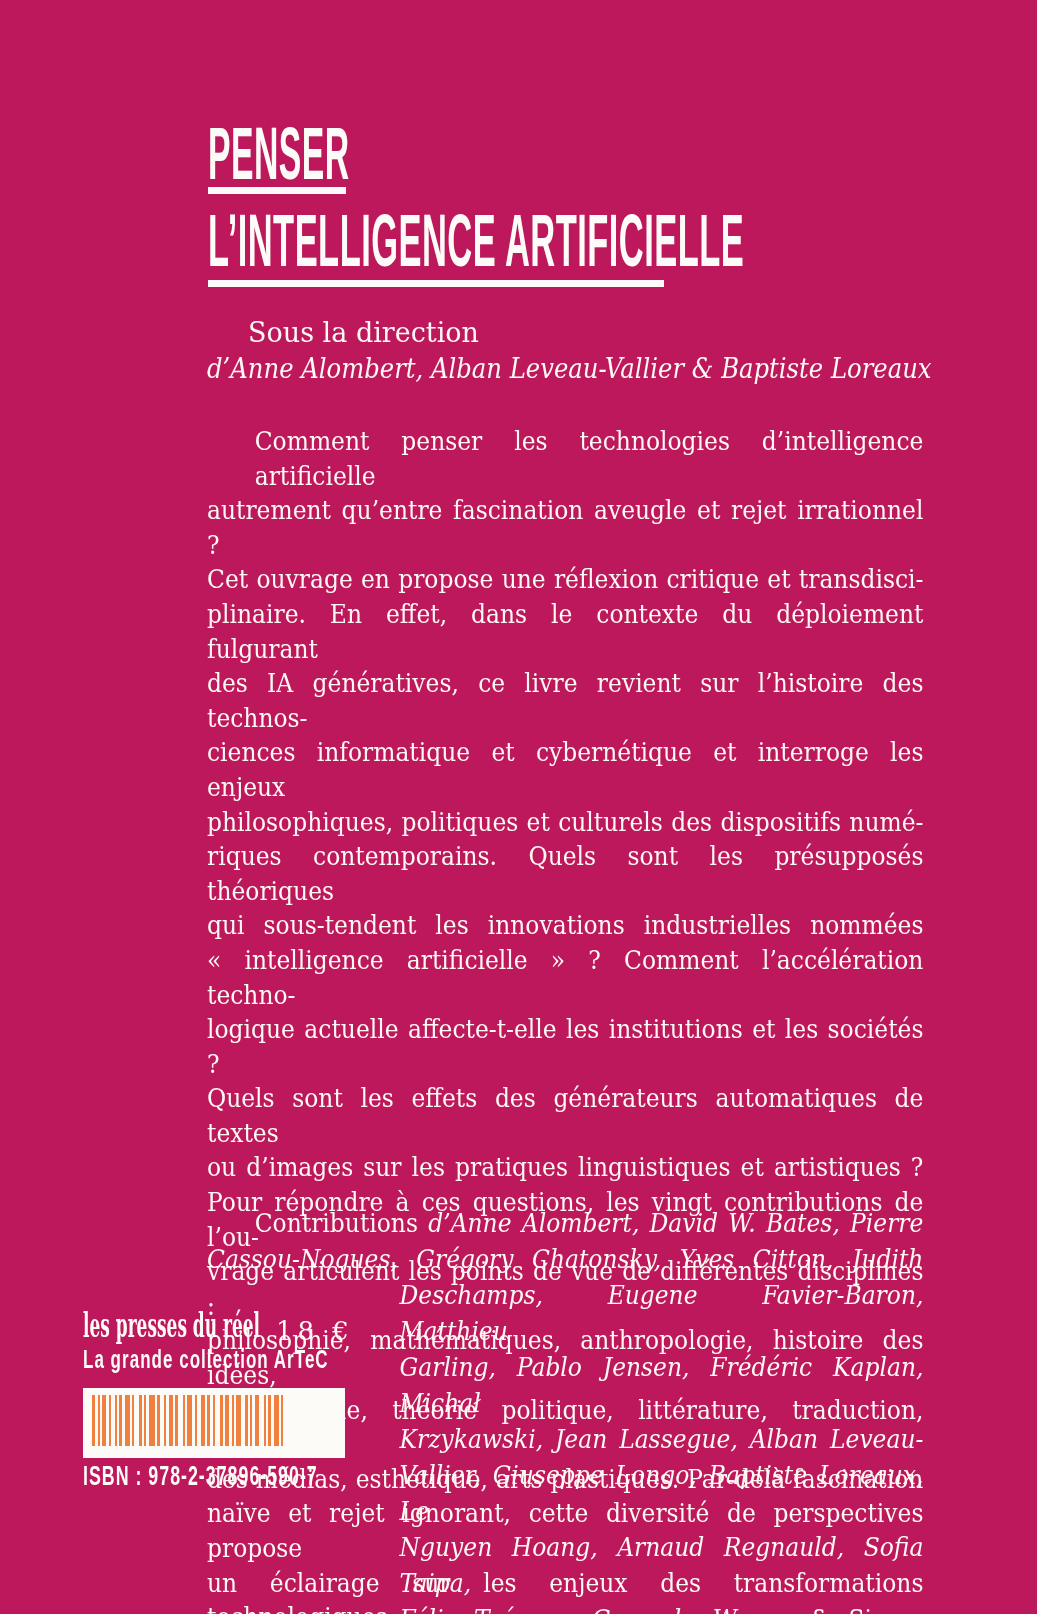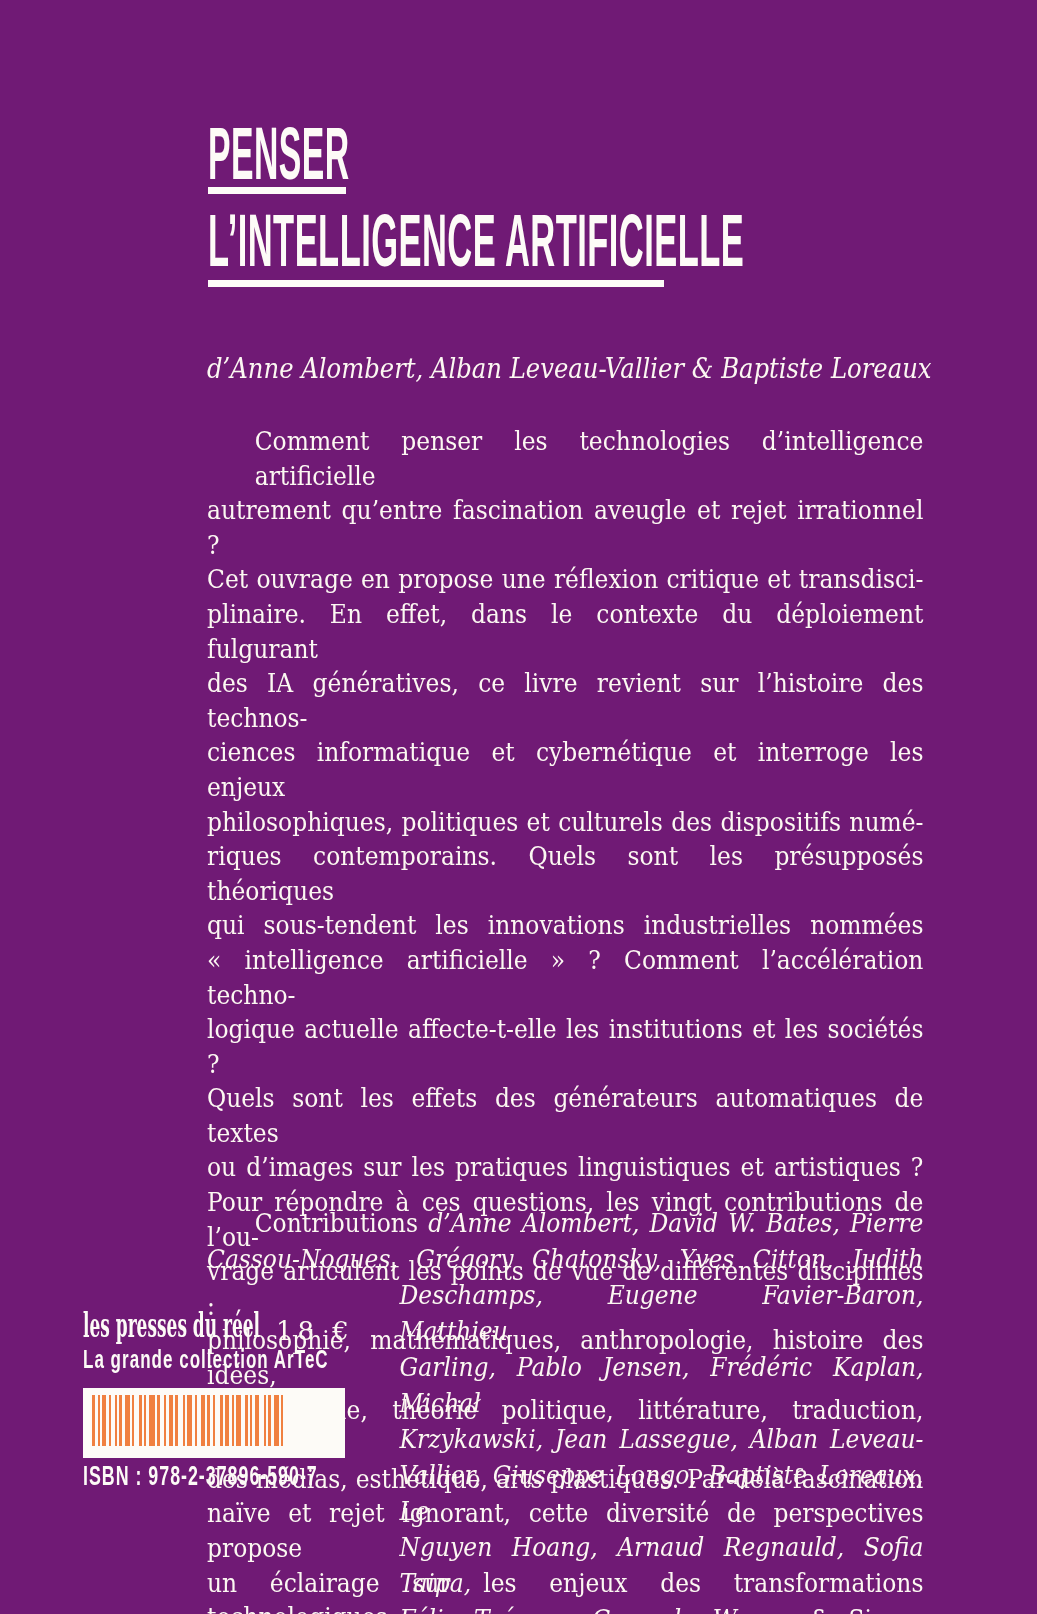--- a/index.html
+++ b/index.html
@@ -1,19 +1,19 @@
 <!DOCTYPE html>
 <html><head>
 <meta charset="utf-8">
 <style>
   html,body{margin:0;padding:0;background:#888;}
   .page{
     position:relative;
     width:1037px;height:1614px;
-    background:#701a75;
+    background:#be185d;
     overflow:hidden;
     font-family:"DejaVu Serif",serif;
     color:#FCF8F2;
   }
   
   .title-line{
     position:absolute;left:208px;
     font-family:"Liberation Sans",sans-serif;
     font-weight:700;color:#FDFBF7;
     font-size:75px;line-height:75px;
@@ -76,20 +76,21 @@
 </head>
 <body>
 
 <div class="page">
 
   <div class="title-line t1">PENSER</div>
   <div class="rule r1"></div>
   <div class="title-line t2">L’INTELLIGENCE ARTIFICIELLE</div>
   <div class="rule r2"></div>
 
+  <div class="byline-intro">Sous la direction</div>
   <div class="byline-editors">d’Anne Alombert, Alban Leveau-Vallier &amp; Baptiste Loreaux</div>
 
   <div class="desc">
       <div class="tl indent"><span>Comment penser les technologies d’intelligence artificielle</span></div>
       <div class="tl"><span>autrement qu’entre fascination aveugle et rejet irrationnel ?</span></div>
       <div class="tl"><span>Cet ouvrage en propose une réflexion critique et transdisci-</span></div>
       <div class="tl"><span>plinaire. En effet, dans le contexte du déploiement fulgurant</span></div>
       <div class="tl"><span>des IA génératives, ce livre revient sur l’histoire des technos-</span></div>
       <div class="tl"><span>ciences informatique et cybernétique et interroge les enjeux</span></div>
       <div class="tl"><span>philosophiques, politiques et culturels des dispositifs numé-</span></div>

